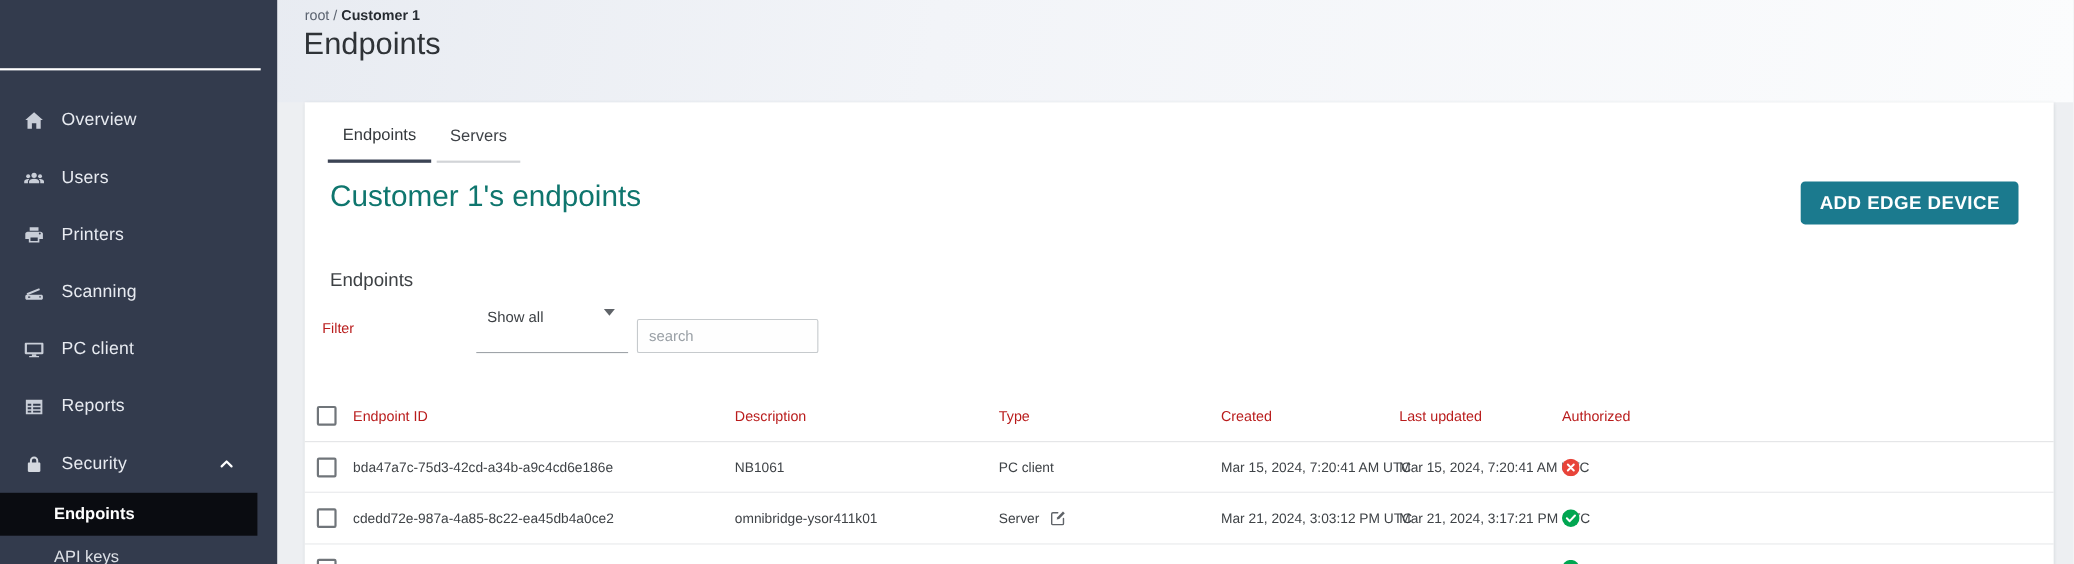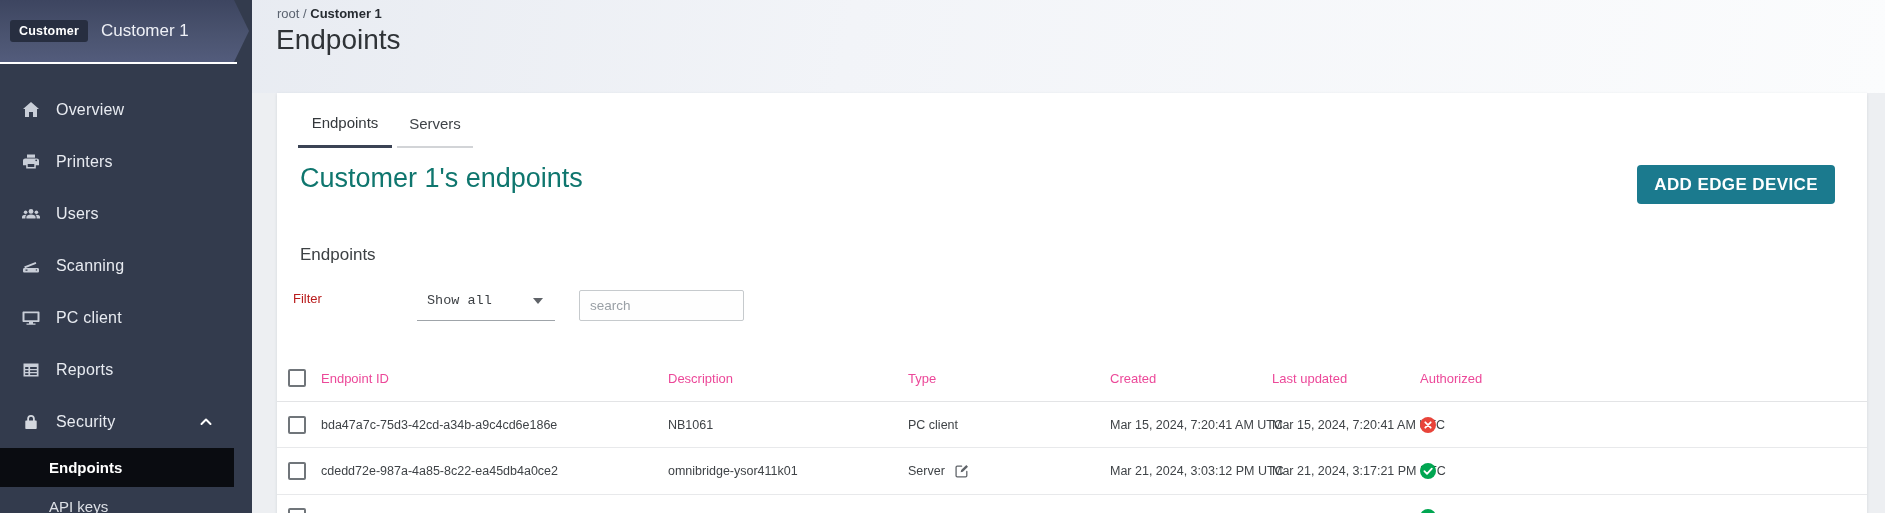--- a/index.html
+++ b/index.html
@@ -52,38 +52,38 @@
     background:#1b7a8e; color:#fff; border:none; border-radius:4px;
     font-family:"Liberation Sans",sans-serif; font-size:17px; font-weight:bold; letter-spacing:.4px; cursor:pointer; }
 
   .section-label { position:absolute; left:23px; top:152px; font-size:17px; color:#3d4144; }
   .bulk-actions { position:absolute; right:32px; top:144px; display:flex; gap:4px; }
   .btn-outline { height:36px; padding:0 16px; background:#fff; border:1px solid #1b7a8e; border-radius:4px;
     color:#18768a; font-family:"Liberation Sans",sans-serif; font-size:13px; font-weight:bold;
     letter-spacing:.3px; cursor:pointer; }
 
   .filter-label { position:absolute; left:16px; top:198px; font-size:13px; font-weight:400; color:#b91c1c; }
-  .select { position:absolute; left:140px; top:188px; width:138px; height:40px;
-    border-bottom:1px solid #9fa4a9; display:flex; align-items:center; cursor:pointer;font-family:Liberation Mono, monospace; }
+  .select { position:absolute; left:156px; top:188px; width:138px; height:40px;
+    border-bottom:1px solid #9fa4a9; display:flex; cursor:pointer; }
   .select-value { margin-left:10px; font-size:13.5px; color:#3b3f43; }
   .caret-down { margin-left:auto; margin-right:12px; width:0; height:0;
     border-left:5px solid transparent; border-right:5px solid transparent; border-top:6px solid #5f6368; }
   .search-input { position:absolute; left:302px; top:197px; width:165px; height:31px;
     border:1px solid #c6cacd; border-radius:2px; background:#fefefe; padding:0 10px;
     font-family:"Liberation Sans",sans-serif; font-size:13.5px; color:#3b3f43; }
   .search-input::placeholder { color:#9aa0a6; }
 
   
   .trow { position:absolute; left:0; width:1590px; }
   .thead { top:262px; height:47px; border-bottom:1px solid #e3e4e6; }
   .row1 { top:309px; height:46px; border-bottom:1px solid #e8e9eb; }
   .row2 { top:355px; height:47px; border-bottom:1px solid #e8e9eb; }
   .row3 { top:402px; height:46px; }
   .cell { position:absolute; top:0; height:100%; display:flex; align-items:center; font-size:12.5px; color:#3f4347; }
-  .thead .cell { font-size:13px; color:#ec4899; }
+  .thead .cell { font-size:13px; color:#b91c1c; }
   .c-check   { left:11px; }
   .c-id      { left:44px; }
   .c-desc    { left:391px; }
   .c-type    { left:631px; }
   .c-created { left:833px; }
   .c-updated { left:995px; }
   .c-auth    { left:1143px; }
   .checkbox { width:18px; height:18px; border:2px solid #70757a; border-radius:2px; background:#fff; cursor:pointer; }
   .type-edit-icon { margin-left:9px; cursor:pointer; display:flex; align-items:center; }
   .status-icon { width:16px; height:16px; display:block; }
@@ -106,39 +106,39 @@
 
       <div class="nav-item">
         <svg class="nicon" viewBox="0 0 20 20">
             <path fill="#c9ced8" d="M10 2 18 9h-2v8h-4v-5H8v5H4V9H2l8-7z"></path>
           </svg>
         <span class="nlabel">Overview</span>
       </div>
 
       <div class="nav-item">
         <svg class="nicon" viewBox="0 0 20 20">
-          <path fill="#c9ced8" d="M6 2.5h8v3.2H6z"></path>
-          <path fill="#c9ced8" fill-rule="evenodd" d="M4.2 6.6h11.6c1.2 0 2.2.9 2.2 2v4.6h-3.2v3.3H5.2v-3.3H2V8.6c0-1.1 1-2 2.2-2zm11 2.6a.9.9 0 1 0 0-1.8.9.9 0 0 0 0 1.8zM6.7 12h6.6v3H6.7v-3z"></path>
-        </svg>
-        <span class="nlabel">Printers</span>
-      </div>
-
-      <div class="nav-item">
-        <svg class="nicon" viewBox="0 0 20 20">
           <circle cx="10" cy="7.4" r="2.4" fill="#c9ced8"></circle>
             <circle cx="4.6" cy="8.2" r="1.8" fill="#c9ced8"></circle>
             <circle cx="15.4" cy="8.2" r="1.8" fill="#c9ced8"></circle>
           <path fill="#c9ced8" d="M10 10.4c2.4 0 4.6 1.1 4.6 2.6v1.6H5.4V13c0-1.5 2.2-2.6 4.6-2.6z"></path>
           <path fill="#c9ced8" d="M4.6 10.8c-2 0-3.6.9-3.6 2.1v1.7h3.4V13c0-.9.5-1.6 1.3-2-.35-.13-.72-.2-1.1-.2zm10.8 0c-.38 0-.75.07-1.1.2.8.4 1.3 1.1 1.3 2v1.6H19v-1.7c0-1.2-1.6-2.1-3.6-2.1z"></path>
         </svg>
         <span class="nlabel">Users</span>
       </div>
 
       <div class="nav-item">
         <svg class="nicon" viewBox="0 0 20 20">
+          <path fill="#c9ced8" d="M6 2.5h8v3.2H6z"></path>
+          <path fill="#c9ced8" fill-rule="evenodd" d="M4.2 6.6h11.6c1.2 0 2.2.9 2.2 2v4.6h-3.2v3.3H5.2v-3.3H2V8.6c0-1.1 1-2 2.2-2zm11 2.6a.9.9 0 1 0 0-1.8.9.9 0 0 0 0 1.8zM6.7 12h6.6v3H6.7v-3z"></path>
+        </svg>
+        <span class="nlabel">Printers</span>
+      </div>
+
+      <div class="nav-item">
+        <svg class="nicon" viewBox="0 0 20 20">
           <path fill="#c9ced8" d="M3.2 10.6 14.6 6l.7 1.7L4 12.3z"></path>
           <path fill="#c9ced8" d="M3.5 12h13c.9 0 1.5.6 1.5 1.4v1.8c0 .8-.6 1.4-1.5 1.4h-13c-.9 0-1.5-.6-1.5-1.4v-1.8c0-.8.6-1.4 1.5-1.4zm1 2.7h2v-1.2h-2v1.2zm10.9-.1a.7.7 0 1 0 0-1.4.7.7 0 0 0 0 1.4z"></path>
         </svg>
         <span class="nlabel">Scanning</span>
       </div>
 
       <div class="nav-item">
         <svg class="nicon" viewBox="0 0 20 20">
           <path fill="#c9ced8" fill-rule="evenodd" d="M2.5 3.5h15c.55 0 1 .45 1 1v8.5c0 .55-.45 1-1 1h-15c-.55 0-1-.45-1-1V4.5c0-.55.45-1 1-1zm1 1.7v7.1h13V5.2h-13z"></path>
           <path fill="#c9ced8" d="M8 14h4v1.6h2.5v1.2h-9v-1.2H8z"></path>
@@ -166,24 +166,20 @@
       <div class="nav-sub active">
         <span class="nlabel">Endpoints</span>
       </div>
       <div class="nav-sub">
         <span class="nlabel">API keys</span>
       </div>
 
     </div>
   </div>
 
-  <div class="banner">
-    <span class="customer-badge">Customer</span>
-    <span class="customer-name">Customer 1</span>
-  </div>
   <div class="banner-sep"></div>
 
   <div class="card">
 
     <div class="tabs">
       <div class="tab tab-endpoints active">
         <span>Endpoints</span>
       </div>
       <div class="tab tab-servers inactive">
         <span>Servers</span>

